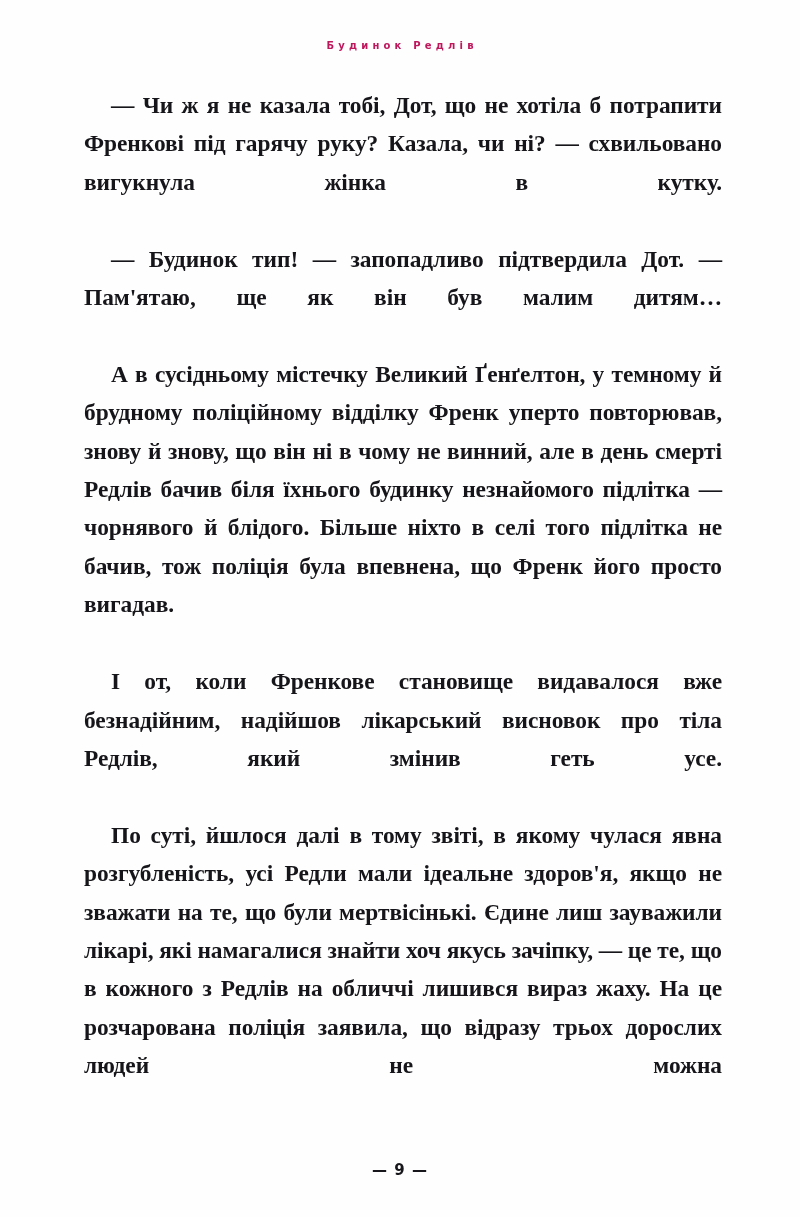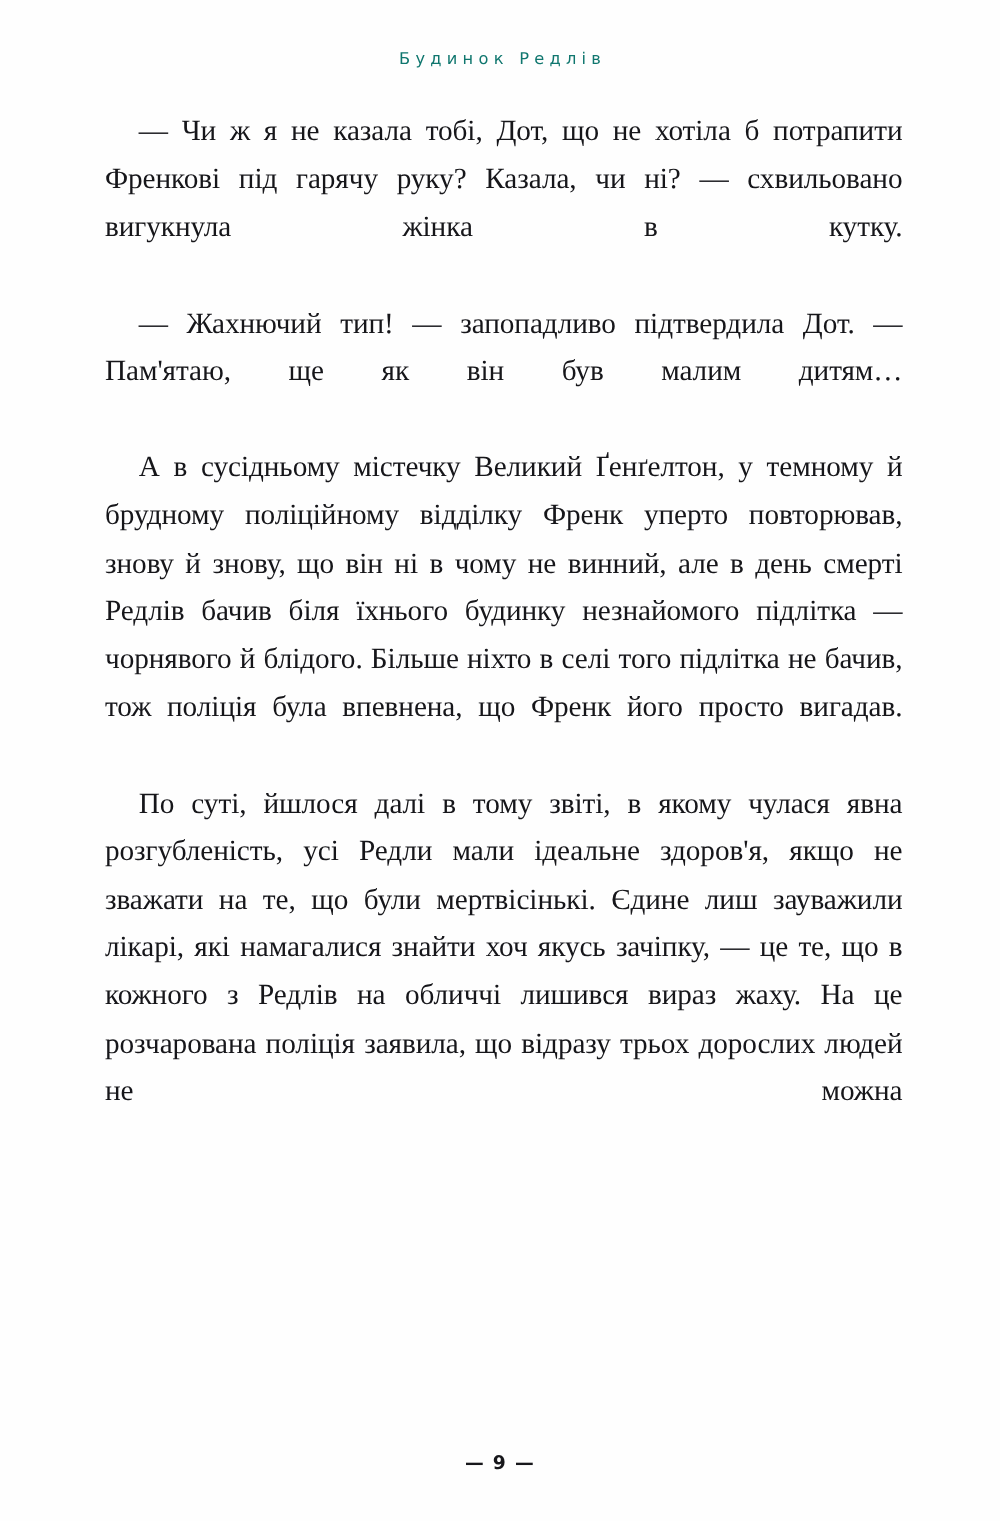--- a/index.html
+++ b/index.html
@@ -21,24 +21,24 @@
   }
 
   
   .running-head {
     position: absolute;
     top: 40px;
     left: 0;
     width: 100%;
     text-align: center;
     font-family: "DejaVu Sans", "Liberation Sans", sans-serif;
-    font-size: 13px;
-    font-weight: 400;
+    font-size: 10px;
+    font-weight: 700;
     letter-spacing: 4.2px;
-    color: #0f766e;
+    color: #be185d;
     text-indent: 4.2px;
   }
 
   
   .text-block {
     position: absolute;
     top: 86px;
     left: 84px;
     width: 638px;
   }
@@ -47,20 +47,21 @@
     margin: 0;
     font-size: 23.4px;
     line-height: 38.4px;
     text-align: justify;
     text-indent: 27px;
     text-justify: inter-word;
     word-spacing: -0.2px;
     letter-spacing: -0.05px;
     -webkit-hyphens: manual;
     hyphens: manual;
+    font-weight: bold;
   }
 
   
   .para::after {
     content: "";
     display: inline-block;
     width: 100%;
   }
 
   
@@ -80,22 +81,23 @@
 </head>
 <body>
 
 <div class="page">
 
   <div class="running-head">Будинок Редлів</div>
 
   <div class="text-block">
 
     <p class="para">— Чи ж я не казала тобі, Дот, що не хотіла б потрапити Френкові під гарячу руку? Казала, чи ні? — схвильовано вигукнула жінка в кутку.</p>
-    <p class="para">— Жахнючий тип! — запопадливо підтвердила Дот. — Пам'ятаю, ще як він був малим дитям…</p>
+    <p class="para">— Будинок тип! — запопадливо підтвердила Дот. — Пам'ятаю, ще як він був малим дитям…</p>
     <p class="para">А в сусідньому містечку Великий Ґенґелтон, у темному й брудному поліційному відділку Френк уперто повторював, знову й знову, що він ні в чому не винний, але в день смерті Редлів бачив біля їхнього будинку незнайомого підлітка — чорнявого й блідого. Більше ніхто в селі того підлітка не бачив, тож поліція була впевнена, що Френк його просто вигадав.</p>
+    <p class="para">І от, коли Френкове становище видавалося вже безнадійним, надійшов лікарський висновок про тіла Редлів, який змінив геть усе.</p>
 
     <p class="para">
       <span>По суті, йшлося далі в тому звіті, в якому чулася явна розгубленість, усі Редли мали ідеальне здоров'я, якщо не зважати на те, що були мертвісінькі. Єдине лиш зауважили лікарі, які намагалися знайти хоч якусь зачіпку, — це те, що в кожного з Редлів на обличчі лишився вираз жаху. На це розчарована поліція заявила, що відразу трьох дорослих людей не можна </span>
     </p>
 
   </div>
 
   <div class="folio">— 9 —</div>
 
 </div>

